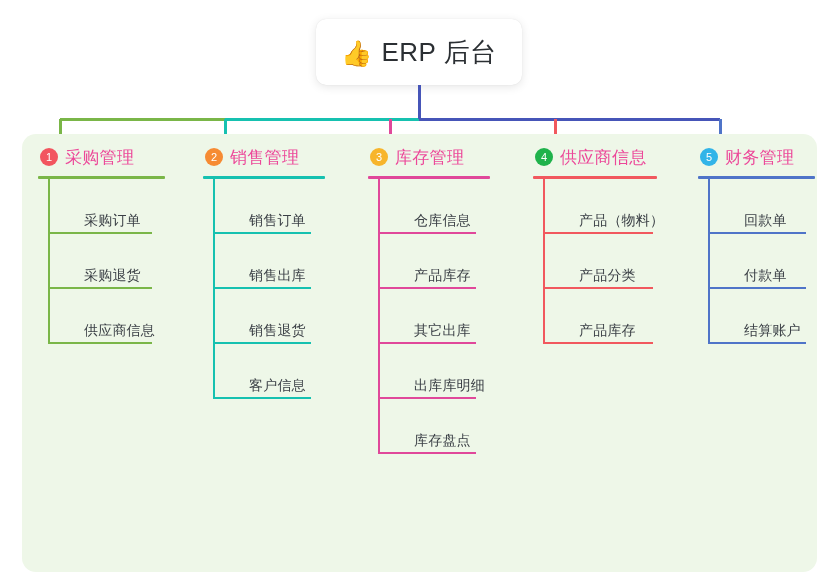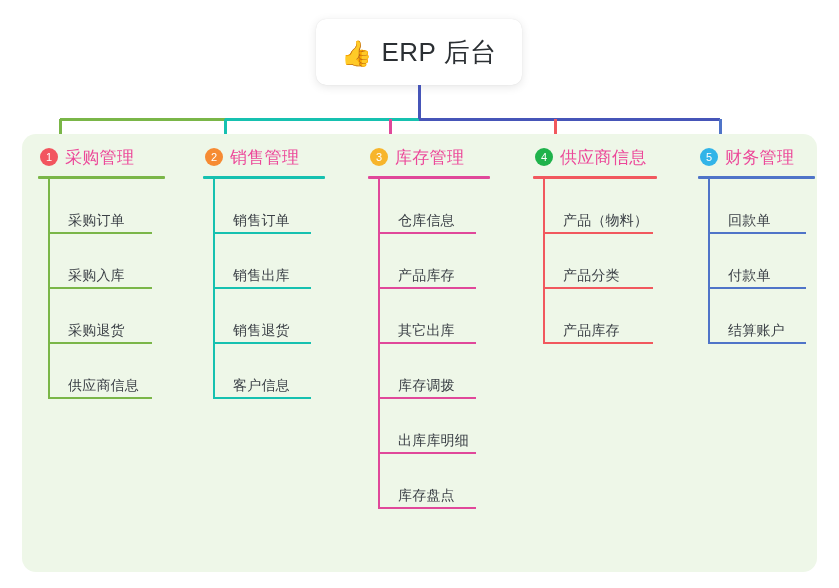--- a/index.html
+++ b/index.html
@@ -110,21 +110,21 @@
     position: absolute;
     left: 10px;
     top: 0;
     bottom: 0;
     width: 2px;
   }
   .item {
     position: relative;
     height: 55px;
     box-sizing: border-box;
-    padding-left: 20px;
+    padding-left: 36px;
     display: flex;
     align-items: flex-end;
   }
   .item-label {
     font-size: 14px;
     color: #3a3f45;
     white-space: nowrap;
     padding-bottom: 4px;
     letter-spacing: 0.2px;
   }
@@ -164,24 +164,20 @@
         <span class="col-title">采购管理</span>
       </div>
       <div class="col-rule" style="width: 127px; background: rgb(122, 182, 72);"></div>
       <div class="items">
         <div class="spine" style="background: rgb(122, 182, 72);"></div>
         <div class="item">
           <span class="item-label">采购订单</span>
           <div class="item-rule" style="width: 104px; background: rgb(122, 182, 72);"></div>
         </div>
         <div class="item">
-          <span class="item-label">采购入库</span>
-          <div class="item-rule" style="width: 104px; background: rgb(122, 182, 72);"></div>
-        </div>
-        <div class="item">
           <span class="item-label">采购退货</span>
           <div class="item-rule" style="width: 104px; background: rgb(122, 182, 72);"></div>
         </div>
         <div class="item">
           <span class="item-label">供应商信息</span>
           <div class="item-rule" style="width: 104px; background: rgb(122, 182, 72);"></div>
         </div>
       </div>
     </div>
     <div class="col" style="left: 203px; top: 142px;">
@@ -224,24 +220,20 @@
         </div>
         <div class="item">
           <span class="item-label">产品库存</span>
           <div class="item-rule" style="width: 98px; background: rgb(224, 72, 154);"></div>
         </div>
         <div class="item">
           <span class="item-label">其它出库</span>
           <div class="item-rule" style="width: 98px; background: rgb(224, 72, 154);"></div>
         </div>
         <div class="item">
-          <span class="item-label">库存调拨</span>
-          <div class="item-rule" style="width: 98px; background: rgb(224, 72, 154);"></div>
-        </div>
-        <div class="item">
           <span class="item-label">出库库明细</span>
           <div class="item-rule" style="width: 98px; background: rgb(224, 72, 154);"></div>
         </div>
         <div class="item">
           <span class="item-label">库存盘点</span>
           <div class="item-rule" style="width: 98px; background: rgb(224, 72, 154);"></div>
         </div>
       </div>
     </div>
     <div class="col" style="left: 533px; top: 142px;">

